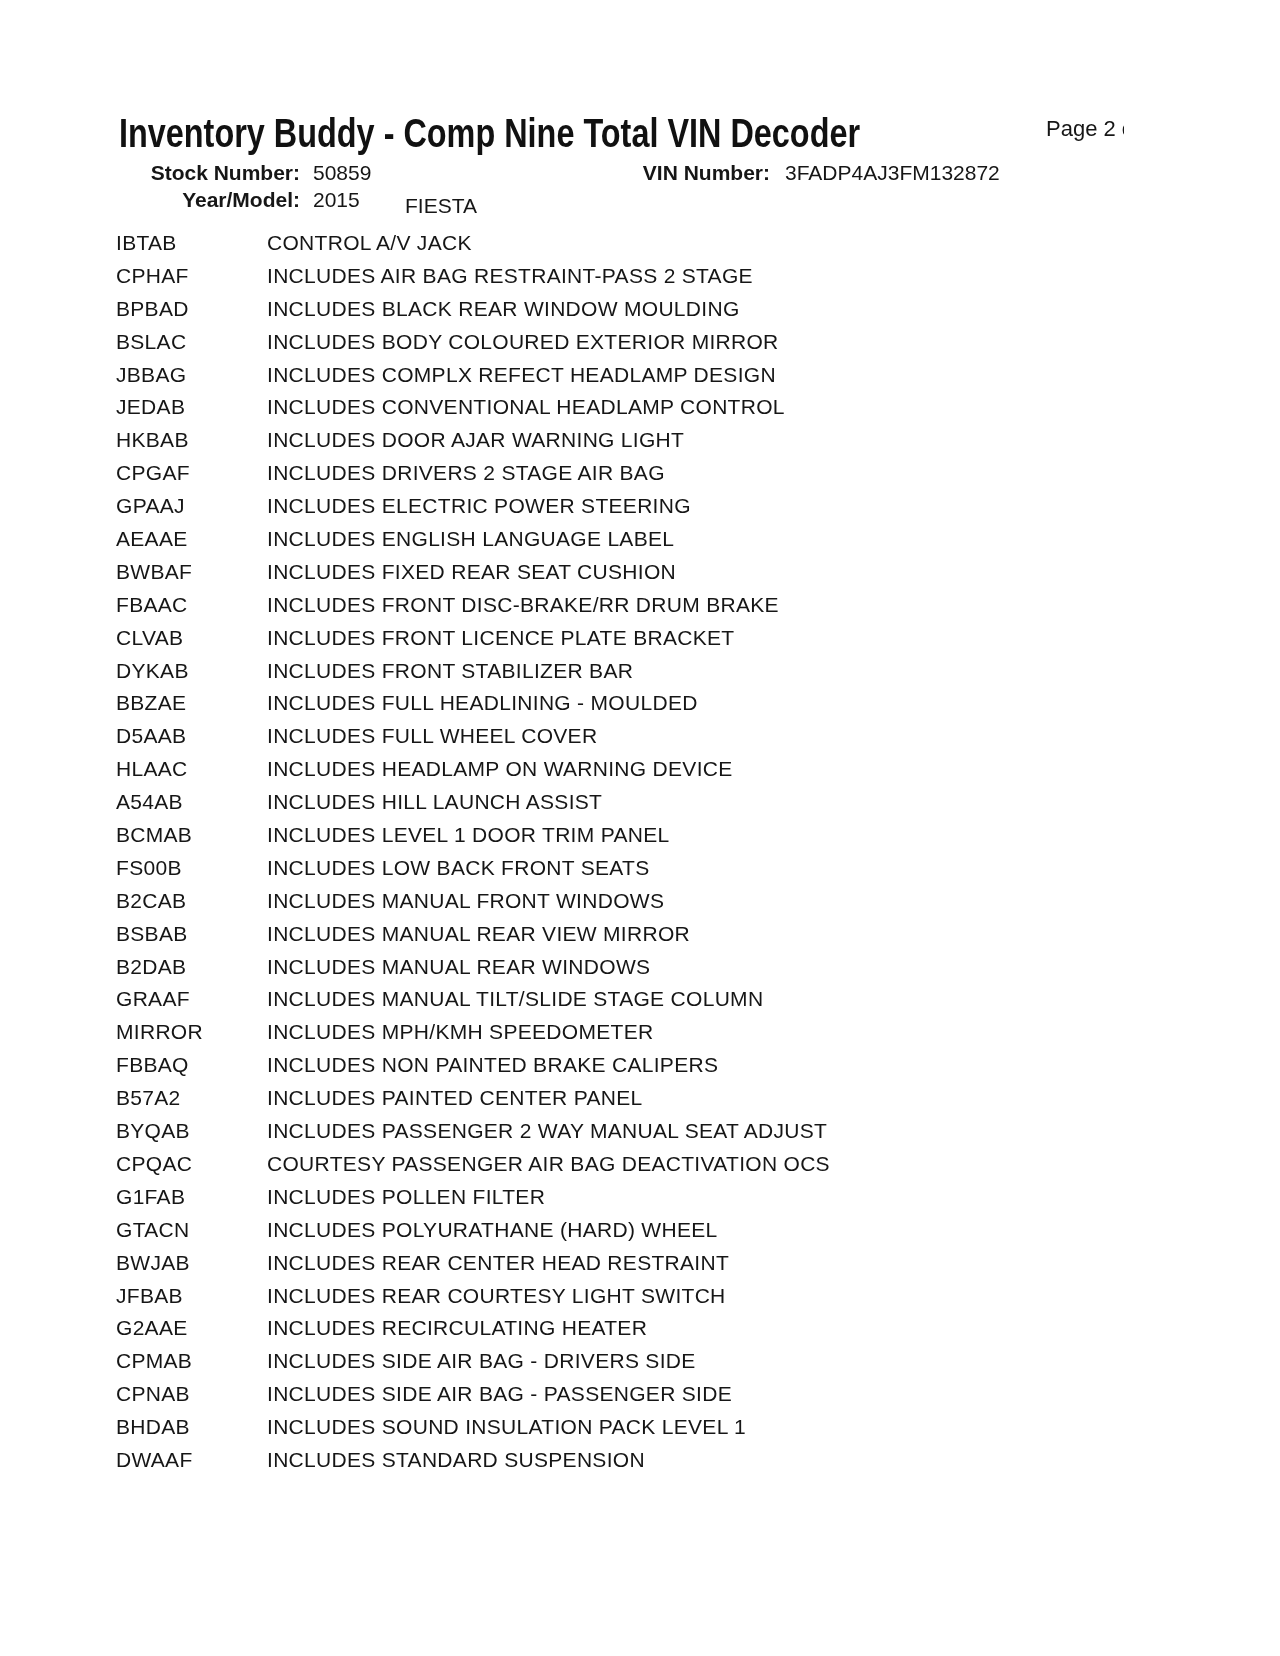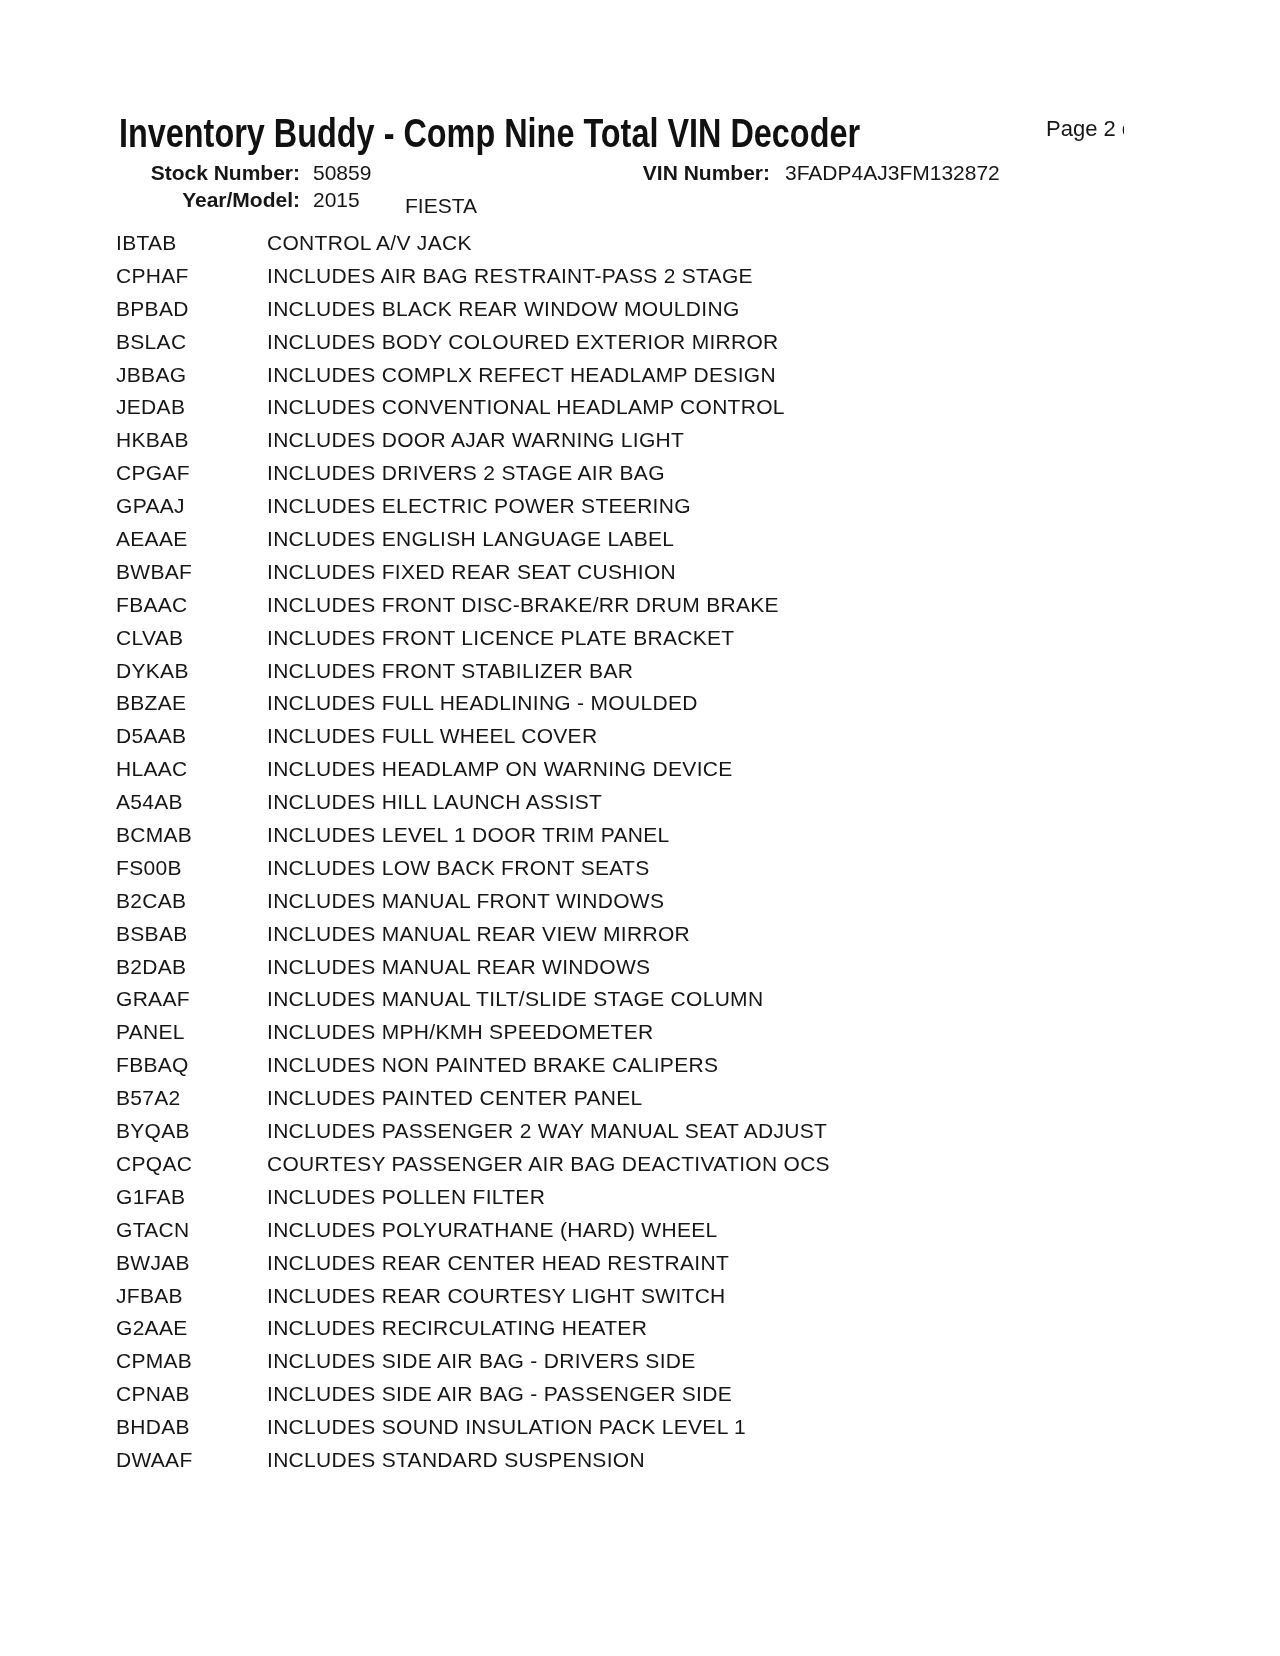--- a/index.html
+++ b/index.html
@@ -116,21 +116,21 @@
       <div class="option-row"><span class="option-code">BBZAE</span><span class="option-desc">INCLUDES FULL HEADLINING - MOULDED</span></div>
       <div class="option-row"><span class="option-code">D5AAB</span><span class="option-desc">INCLUDES FULL WHEEL COVER</span></div>
       <div class="option-row"><span class="option-code">HLAAC</span><span class="option-desc">INCLUDES HEADLAMP ON WARNING DEVICE</span></div>
       <div class="option-row"><span class="option-code">A54AB</span><span class="option-desc">INCLUDES HILL LAUNCH ASSIST</span></div>
       <div class="option-row"><span class="option-code">BCMAB</span><span class="option-desc">INCLUDES LEVEL 1 DOOR TRIM PANEL</span></div>
       <div class="option-row"><span class="option-code">FS00B</span><span class="option-desc">INCLUDES LOW BACK FRONT SEATS</span></div>
       <div class="option-row"><span class="option-code">B2CAB</span><span class="option-desc">INCLUDES MANUAL FRONT WINDOWS</span></div>
       <div class="option-row"><span class="option-code">BSBAB</span><span class="option-desc">INCLUDES MANUAL REAR VIEW MIRROR</span></div>
       <div class="option-row"><span class="option-code">B2DAB</span><span class="option-desc">INCLUDES MANUAL REAR WINDOWS</span></div>
       <div class="option-row"><span class="option-code">GRAAF</span><span class="option-desc">INCLUDES MANUAL TILT/SLIDE STAGE COLUMN</span></div>
-      <div class="option-row"><span class="option-code">PANEL</span><span class="option-desc">INCLUDES MPH/KMH SPEEDOMETER</span></div>
+      <div class="option-row"><span class="option-code">MIRROR</span><span class="option-desc">INCLUDES MPH/KMH SPEEDOMETER</span></div>
       <div class="option-row"><span class="option-code">FBBAQ</span><span class="option-desc">INCLUDES NON PAINTED BRAKE CALIPERS</span></div>
       <div class="option-row"><span class="option-code">B57A2</span><span class="option-desc">INCLUDES PAINTED CENTER PANEL</span></div>
       <div class="option-row"><span class="option-code">BYQAB</span><span class="option-desc">INCLUDES PASSENGER 2 WAY MANUAL SEAT ADJUST</span></div>
       <div class="option-row"><span class="option-code">CPQAC</span><span class="option-desc">COURTESY PASSENGER AIR BAG DEACTIVATION OCS</span></div>
       <div class="option-row"><span class="option-code">G1FAB</span><span class="option-desc">INCLUDES POLLEN FILTER</span></div>
       <div class="option-row"><span class="option-code">GTACN</span><span class="option-desc">INCLUDES POLYURATHANE (HARD) WHEEL</span></div>
       <div class="option-row"><span class="option-code">BWJAB</span><span class="option-desc">INCLUDES REAR CENTER HEAD RESTRAINT</span></div>
       <div class="option-row"><span class="option-code">JFBAB</span><span class="option-desc">INCLUDES REAR COURTESY LIGHT SWITCH</span></div>
       <div class="option-row"><span class="option-code">G2AAE</span><span class="option-desc">INCLUDES RECIRCULATING HEATER</span></div>
       <div class="option-row"><span class="option-code">CPMAB</span><span class="option-desc">INCLUDES SIDE AIR BAG - DRIVERS SIDE</span></div>

